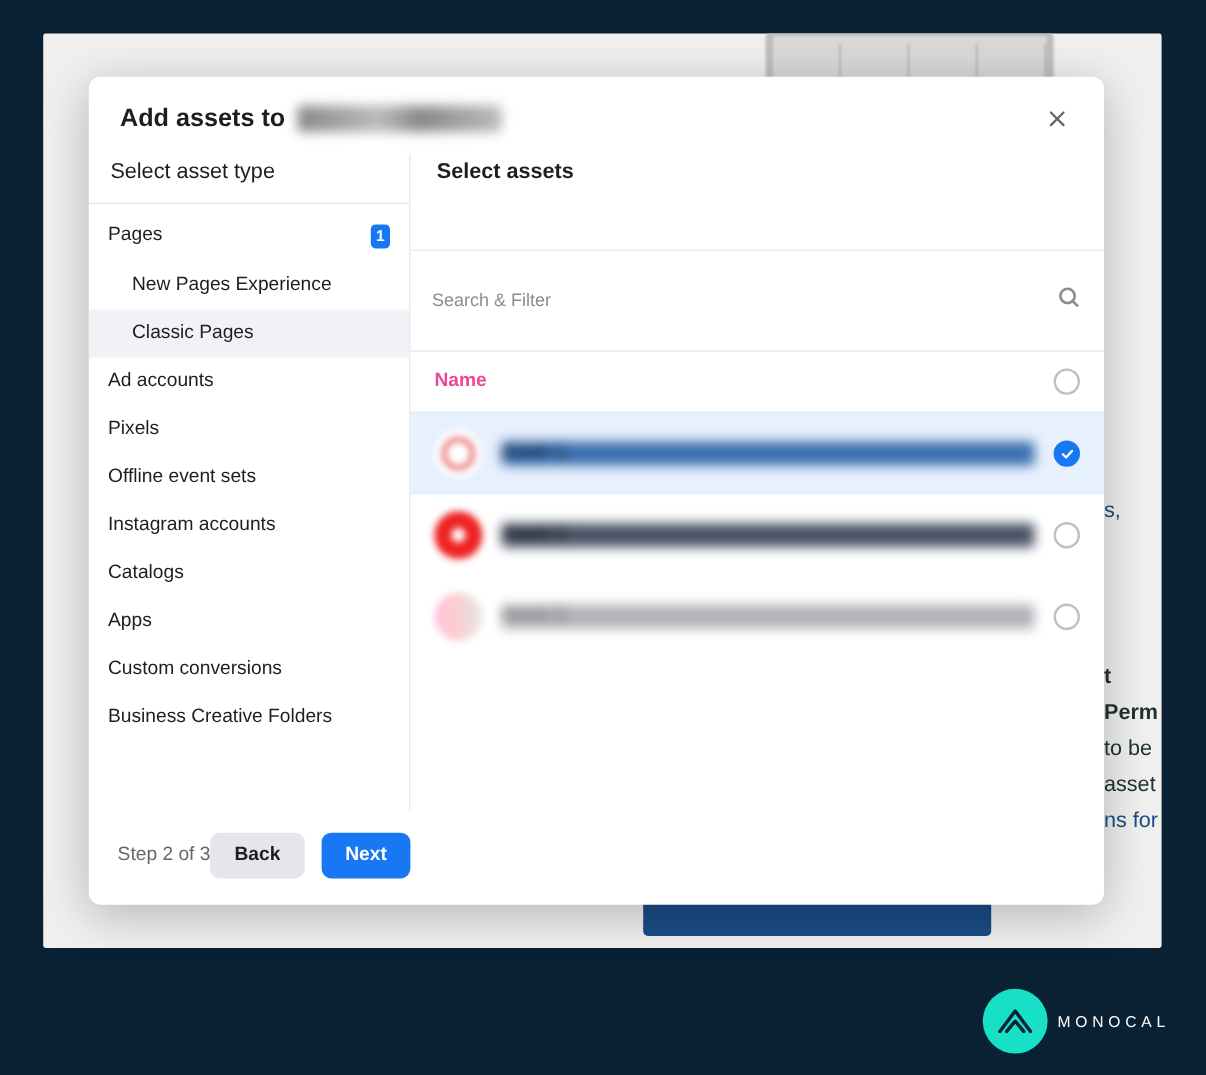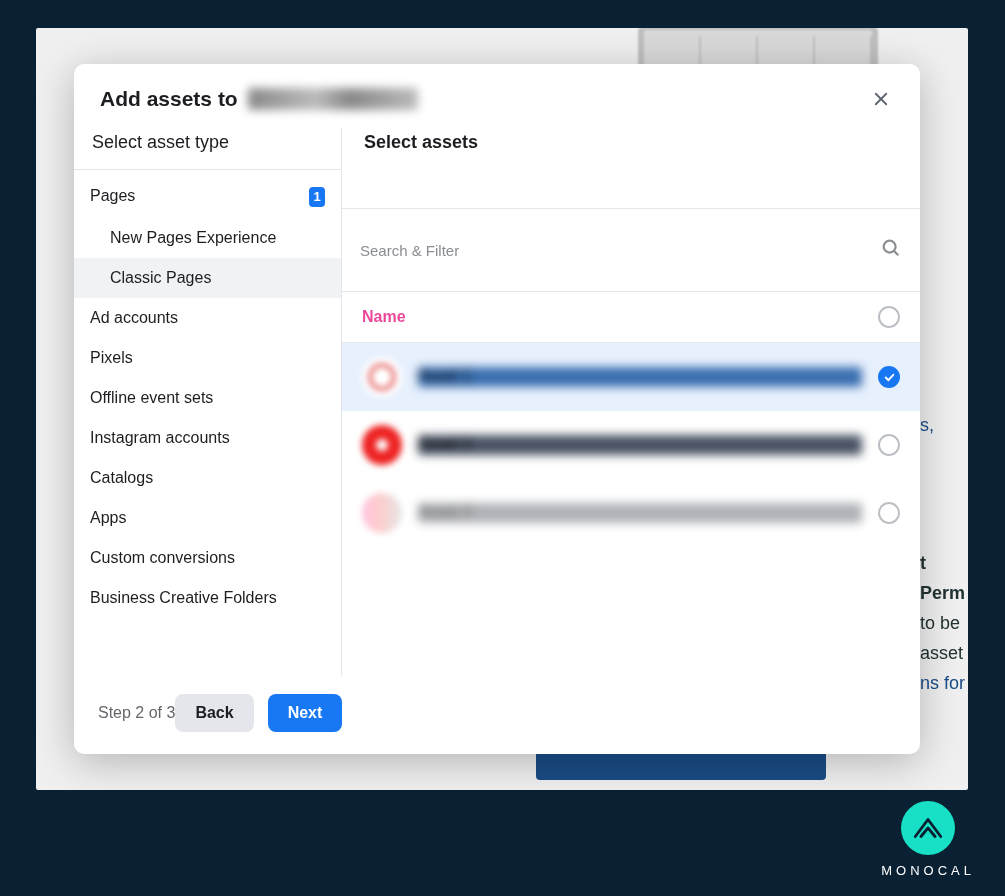--- a/index.html
+++ b/index.html
@@ -165,21 +165,21 @@
   .btn {
     font-size: 16px; font-weight: 700;
     padding: 10px 20px; border-radius: 8px; border: none; cursor: pointer;
   }
   .btn-back { background: #e4e6eb; color: #1c1e21; }
   .btn-next { background: #1877f2; color: #fff; }
 
   
   .brand {
     position: absolute; right: 30px; bottom: 18px;
-    display: flex; flex-direction: column; align-items: center; gap: 8px;
+    display: flex; flex-direction: row; align-items: center; gap: 8px;
     color: #18e0c6;
   }
   .brand .logo-circle {
     width: 54px; height: 54px; border-radius: 50%; background: #18e0c6;
     display: flex; align-items: center; justify-content: center;
   }
   .brand .logo-circle svg { width: 34px; height: 34px; color: #0a2033; }
   .brand .brand-text {
     color: #fff; letter-spacing: 4px; font-size: 13px; font-weight: 500;
   }

